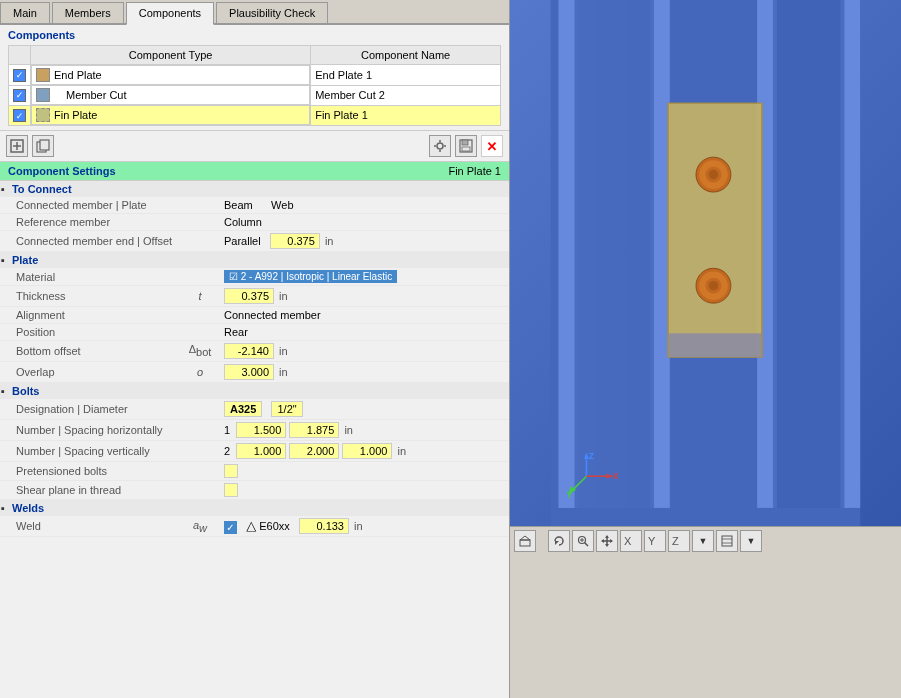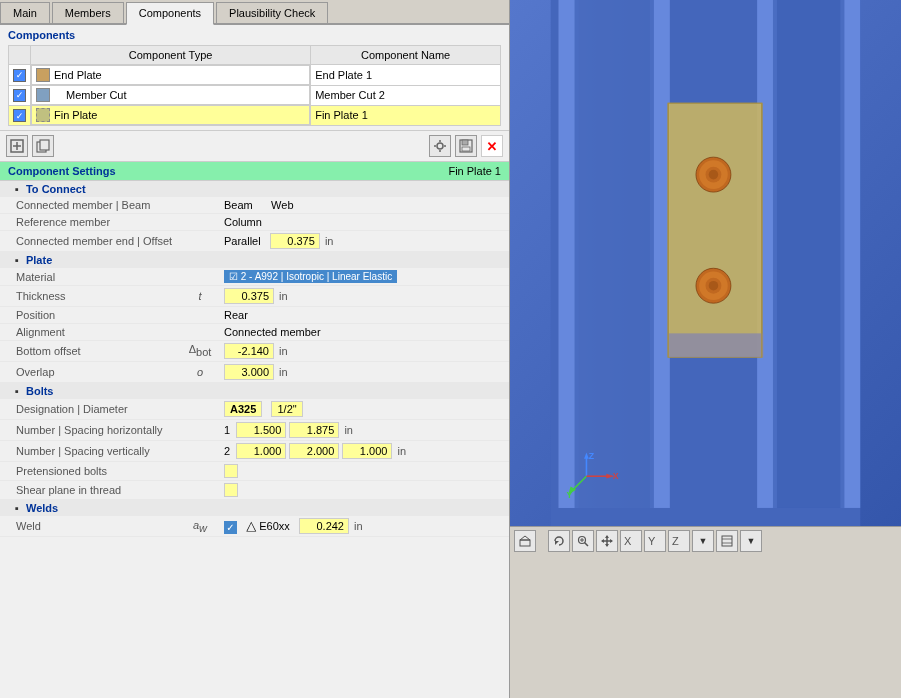--- a/index.html
+++ b/index.html
@@ -43,21 +43,21 @@
     .settings-section { flex: 1; overflow-y: auto; border-top: 1px solid #ccc; }
     .settings-header { display: flex; justify-content: space-between; align-items: flex-end; padding: 3px 8px; background: #86efac; border-bottom: 1px solid #ccc; }
     .settings-title { font-weight: bold; color: #003399; }
     .settings-subtitle { color: #000; }
     
     .prop-table { width: 100%; border-collapse: collapse; }
     .prop-row { border-bottom: 1px solid #e8e8e8; }
     .prop-row td { padding: 2px 4px; vertical-align: middle; }
     
     .group-header { background: #e8e8e8; font-weight: normal; cursor: pointer; }
-    .group-header td { padding: 2px 15px; }
+    .group-header td { padding: 2px 1px; }
     .group-toggle { color: #333; margin-right: 4px; }
     .group-label { color: #003399; font-weight: bold; }
     
     .prop-label { color: #555; padding-left: 16px !important; width: 180px; }
     .prop-symbol { color: #555; width: 40px; text-align: center; font-style: italic; }
     
     .value-box { background: #ffff99; border: 1px solid #ccc; padding: 1px 4px; display: inline-block; min-width: 50px; text-align: right; }
     .value-unit { color: #555; margin-left: 2px; }
     
     
@@ -175,21 +175,21 @@
       <table class="prop-table">
 
         <tbody>
             <tr class="group-header">
           <td colspan="3">
             <span class="group-toggle">▪</span>
             <span class="group-label">To Connect</span>
           </td>
         </tr>
         <tr class="prop-row">
-          <td class="prop-label">Connected member | Beam</td>
+          <td class="prop-label">Connected member | Plate</td>
           <td class="prop-symbol"></td>
           <td>
             <span>Beam</span>&nbsp;&nbsp;&nbsp;&nbsp;&nbsp;
             <span>Web</span>
           </td>
         </tr>
         <tr class="prop-row">
           <td class="prop-label">Reference member</td>
           <td class="prop-symbol"></td>
           <td>
@@ -221,31 +221,31 @@
         </tr>
         <tr class="prop-row">
           <td class="prop-label">Thickness</td>
           <td class="prop-symbol">t</td>
           <td>
             <span class="value-box">0.375</span>
             <span class="value-unit">in</span>
           </td>
         </tr>
         <tr class="prop-row">
+          <td class="prop-label">Alignment</td>
+          <td class="prop-symbol"></td>
+          <td>
+            <span>Connected member</span>
+          </td>
+        </tr>
+        <tr class="prop-row">
           <td class="prop-label">Position</td>
           <td class="prop-symbol"></td>
           <td>
             <span>Rear</span>
-          </td>
-        </tr>
-        <tr class="prop-row">
-          <td class="prop-label">Alignment</td>
-          <td class="prop-symbol"></td>
-          <td>
-            <span>Connected member</span>
           </td>
         </tr>
         <tr class="prop-row">
           <td class="prop-label">Bottom offset</td>
           <td class="prop-symbol" style="font-style:normal;">Δ<sub>bot</sub></td>
           <td>
             <span class="value-box">-2.140</span>
             <span class="value-unit">in</span>
           </td>
         </tr>
@@ -317,21 +317,21 @@
         </tr>
         <tr class="prop-row">
           <td class="prop-label">Weld</td>
           <td class="prop-symbol">a<sub>w</sub></td>
           <td>
             <div style="background:#4488cc;color:white;width:13px;height:13px;display:inline-flex;align-items:center;justify-content:center;font-size:10px;vertical-align:middle;">✓</div>
             &nbsp;
             <span style="font-size:13px;">△</span>
             <span>E60xx</span>
             &nbsp;
-            <span class="value-box">0.242</span>
+            <span class="value-box">0.133</span>
             <span class="value-unit">in</span>
           </td>
         </tr>
       </tbody>
         </table>
     </div>
   </div>
 
   <div class="right-panel">
     <div class="viewport-3d">

